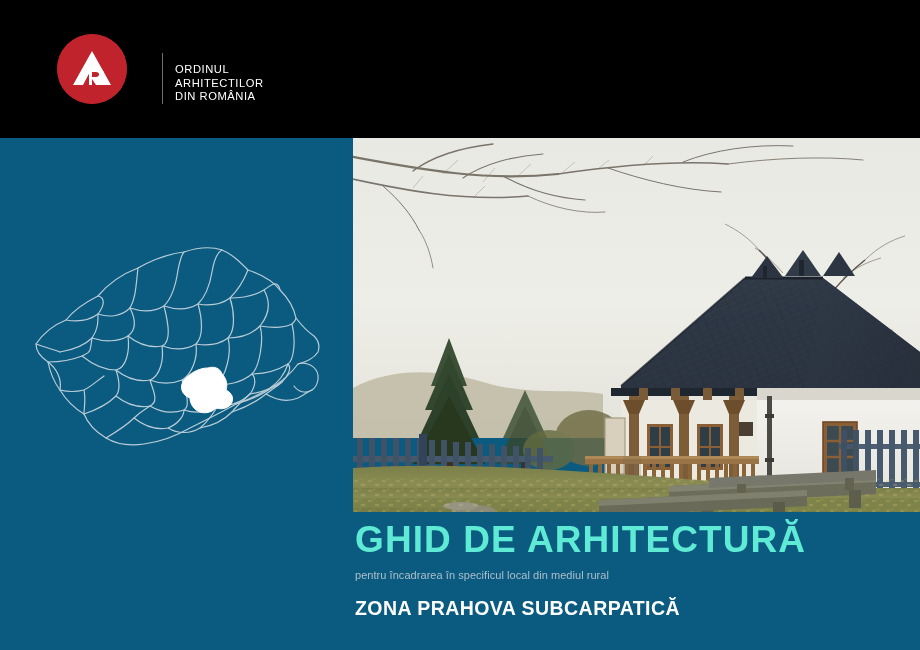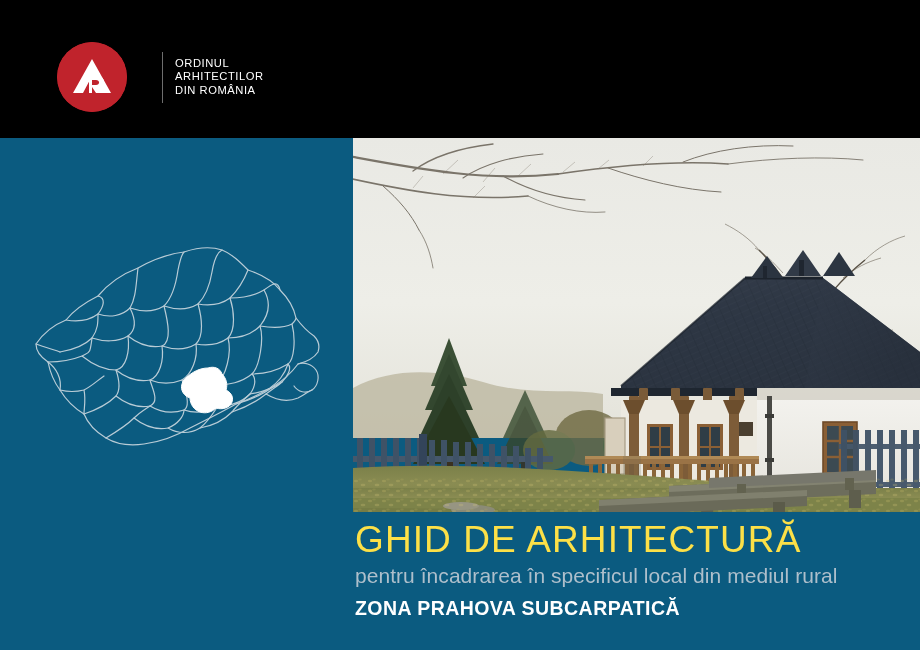--- a/index.html
+++ b/index.html
@@ -26,24 +26,24 @@
     left: 0; top: 0;
     width: 920px;
     height: 138px;
     background: #000000;
     z-index: 5;
   }
 
   .logo-lockup {
     position: absolute;
     left: 57px;
-    top: 42px;
+    top: 34px;
     height: 70px;
     display: flex;
-    align-items: center;
+    align-items: flex-end;
   }
 
   .logo-mark {
     width: 70px;
     height: 70px;
     border-radius: 50%;
     background: #c0232c;
     position: relative;
     flex: 0 0 auto;
     overflow: hidden;
@@ -103,30 +103,30 @@
 
   
   .title-block {
     position: absolute;
     left: 355px;
     top: 518px;
     width: 560px;
     z-index: 6;
   }
   .title-main {
-    color: #fde047;
+    color: #5eead4;
     font-size: 37px;
     line-height: 44px;
-    font-weight: 400;
+    font-weight: 700;
     letter-spacing: 1.1px;
     white-space: nowrap;
   }
   .title-sub {
     color: #aebfcb;
-    font-size: 21px;
+    font-size: 11px;
     line-height: 23px;
     font-weight: 400;
     letter-spacing: 0.05px;
     margin-top: 2px;
     white-space: nowrap;
   }
   .title-zone {
     color: #ffffff;
     font-size: 19.5px;
     line-height: 26px;

